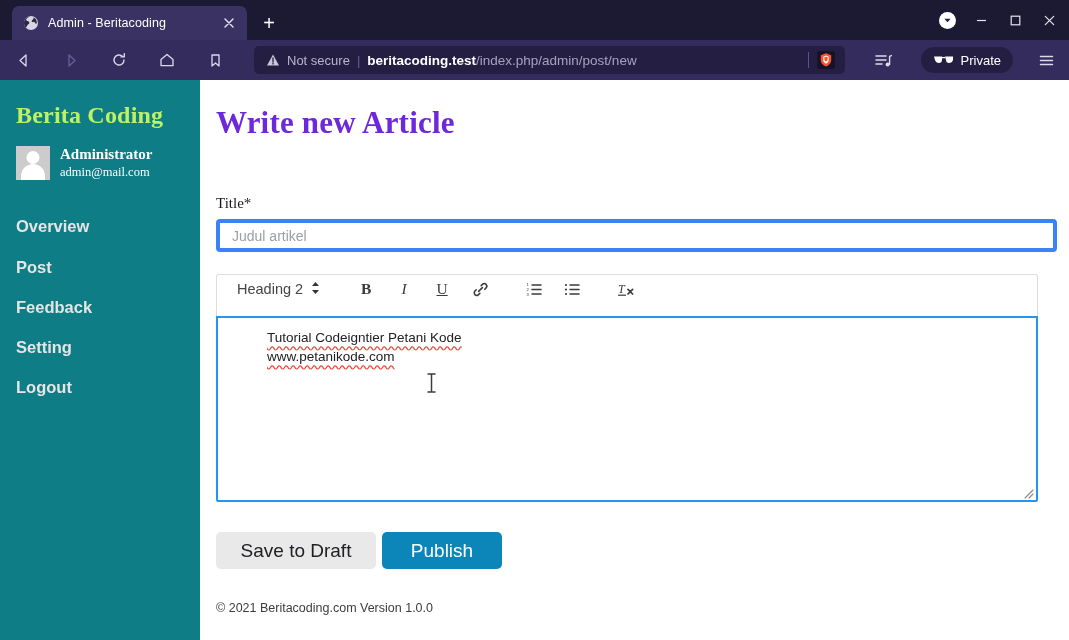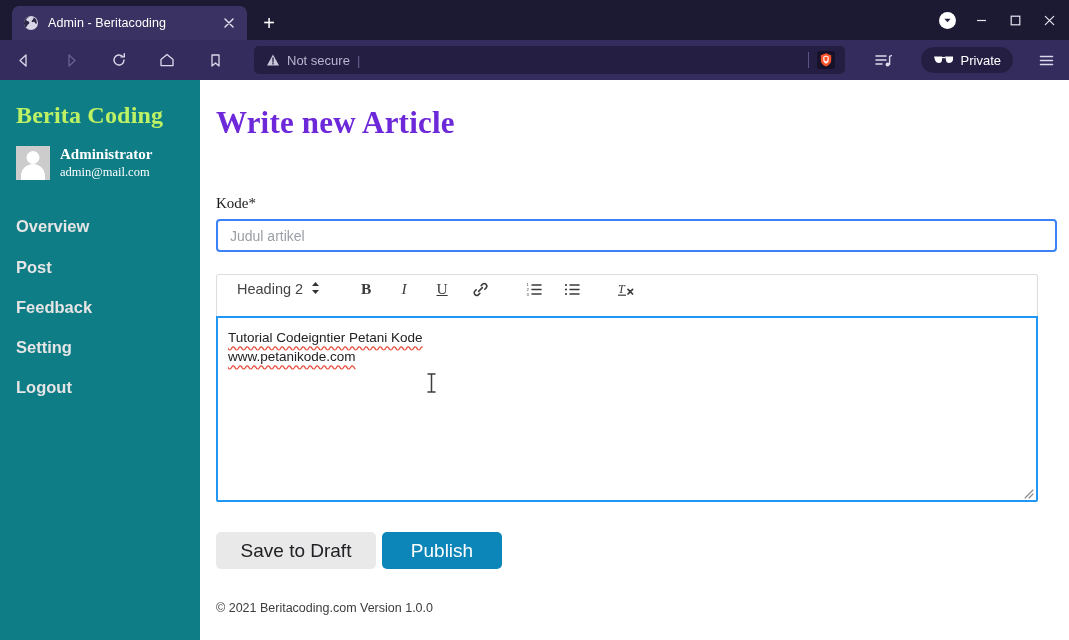--- a/index.html
+++ b/index.html
@@ -136,21 +136,21 @@
   .page-title {
     font-family: "Liberation Serif", serif; font-weight: bold;
     font-size: 31px; color: #6d28d9; line-height: 1.2;
     margin-bottom: 54px; letter-spacing: .2px;
   }
   .form-label {
     font-family: "Liberation Serif", serif; font-size: 15px;
     color: #1a1a1a; margin-bottom: 7px; display: block;
   }
   .title-input {
-    width: 841px; height: 33px; border: 2px solid #3b82f6;
+    width: 841px; height: 33px; border: 4px solid #3b82f6;
     border-radius: 4px; padding: 0 12px; font-size: 14px;
     font-family: "Liberation Sans", sans-serif; color: #212529;
     background: #ffffff; outline: none;
   }
   .title-input::placeholder { color: #9aa0a6; }
   .spacer { height: 22px; }
 
   .editor-wrap { width: 822px; }
   .editor-toolbar {
     border: 1px solid #dddddd; border-bottom: none;
@@ -175,21 +175,21 @@
     border: 2px solid #2196f3; border-radius: 0 0 2px 2px;
     height: 186px; padding: 10px 8px 0 10px; position: relative;
     background: #ffffff; overflow: hidden;
   }
   .editor-line {
     font-size: 13.5px; color: #202124; line-height: 1.42;
     text-decoration: underline wavy #e74c3c; text-underline-offset: 3px;
     text-decoration-skip-ink: none; display: inline-block;
   }
   .spell { text-decoration: underline wavy #e74c3c; text-underline-offset: 3px;
-           text-decoration-skip-ink: none; }
+           text-decoration-skip-ink: none; margin-left: 39px; }
   .resize-handle {
     position: absolute; right: 2px; bottom: 2px; width: 13px; height: 13px;
   }
   .caret {
     position: absolute; left: 208px; top: 55px; width: 11px; height: 20px;
   }
 
   .btn-row { margin-top: 30px; display: flex; gap: 6px; }
   .btn {
     height: 37px; border-radius: 5px; border: none;
@@ -284,20 +284,21 @@
 
     <div class="urlbar">
       <span class="warn-icon">
         <svg width="14" height="14" viewBox="0 0 14 14">
           <path d="M7 1.6 L13 12.4 H1 Z" fill="#c9c5da"></path>
           <path d="M7 5 V8.6 M7 10 V10.9" stroke="#241f42" stroke-width="1.3" stroke-linecap="round"></path>
         </svg>
       </span>
       <span class="notsecure">Not secure</span>
       <span class="url-sep">|</span>
+      <span class="url-text"><span class="url-host">beritacoding.test</span><span>/index.php/admin/post/new</span></span>
       <span class="urlbar-right">
         <span class="vdiv"></span>
         <span class="brave-shield">
           <svg width="18" height="18" viewBox="0 0 18 18">
             <rect width="18" height="18" rx="3" fill="#151229"></rect>
             <path d="M9 2.2 L14.2 4.3 V9.1 C14.2 12.2 11.8 14.6 9 15.6 C6.2 14.6 3.8 12.2 3.8 9.1 V4.3 Z" fill="#fb542b"></path>
             <path d="M9 4.6 L11.7 5.7 V9 C11.7 10.7 10.5 12 9 12.7 C7.5 12 6.3 10.7 6.3 9 V5.7 Z" fill="#ffffff"></path>
             <path d="M9 5.6 L7.2 6.4 L7.6 9.4 L9 10.6 L10.4 9.4 L10.8 6.4 Z" fill="#fb542b"></path>
           </svg>
         </span>
@@ -351,21 +352,21 @@
         <a class="navitem" href="#">Post</a>
         <a class="navitem" href="#">Feedback</a>
         <a class="navitem" href="#">Setting</a>
         <a class="navitem" href="#">Logout</a>
       </div>
     </div>
 
     <div class="main">
       <div class="page-title">Write new Article</div>
 
-      <label class="form-label">Kode*</label>
+      <label class="form-label">Title*</label>
       <input class="title-input" type="text" placeholder="Judul artikel" style="">
 
       <div class="spacer"></div>
 
 
       <div class="editor-wrap">
         <div class="editor-toolbar">
           <div class="heading-select">
             <span>Heading 2</span>
             <span>

